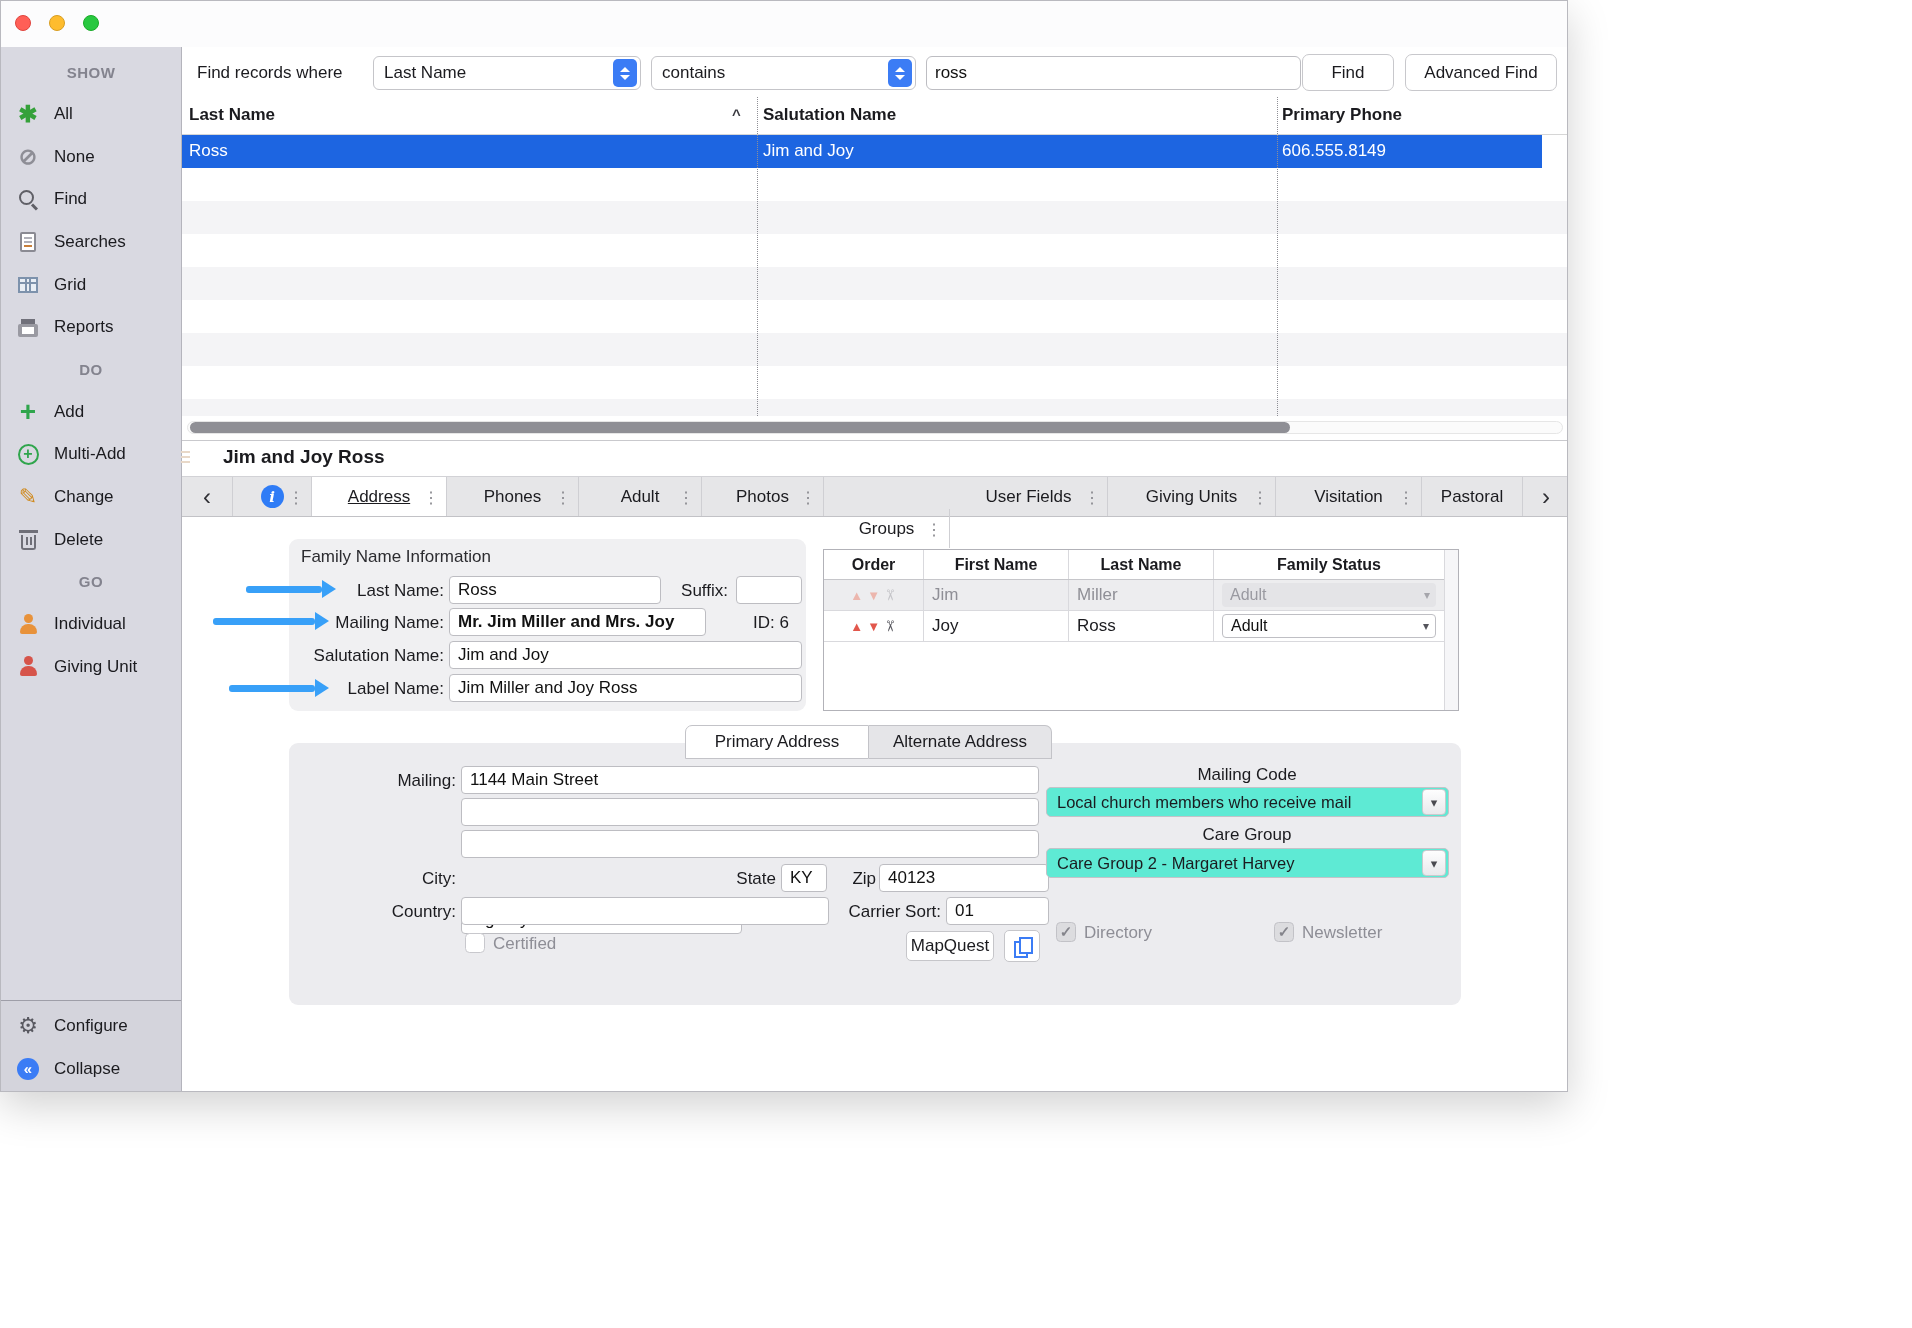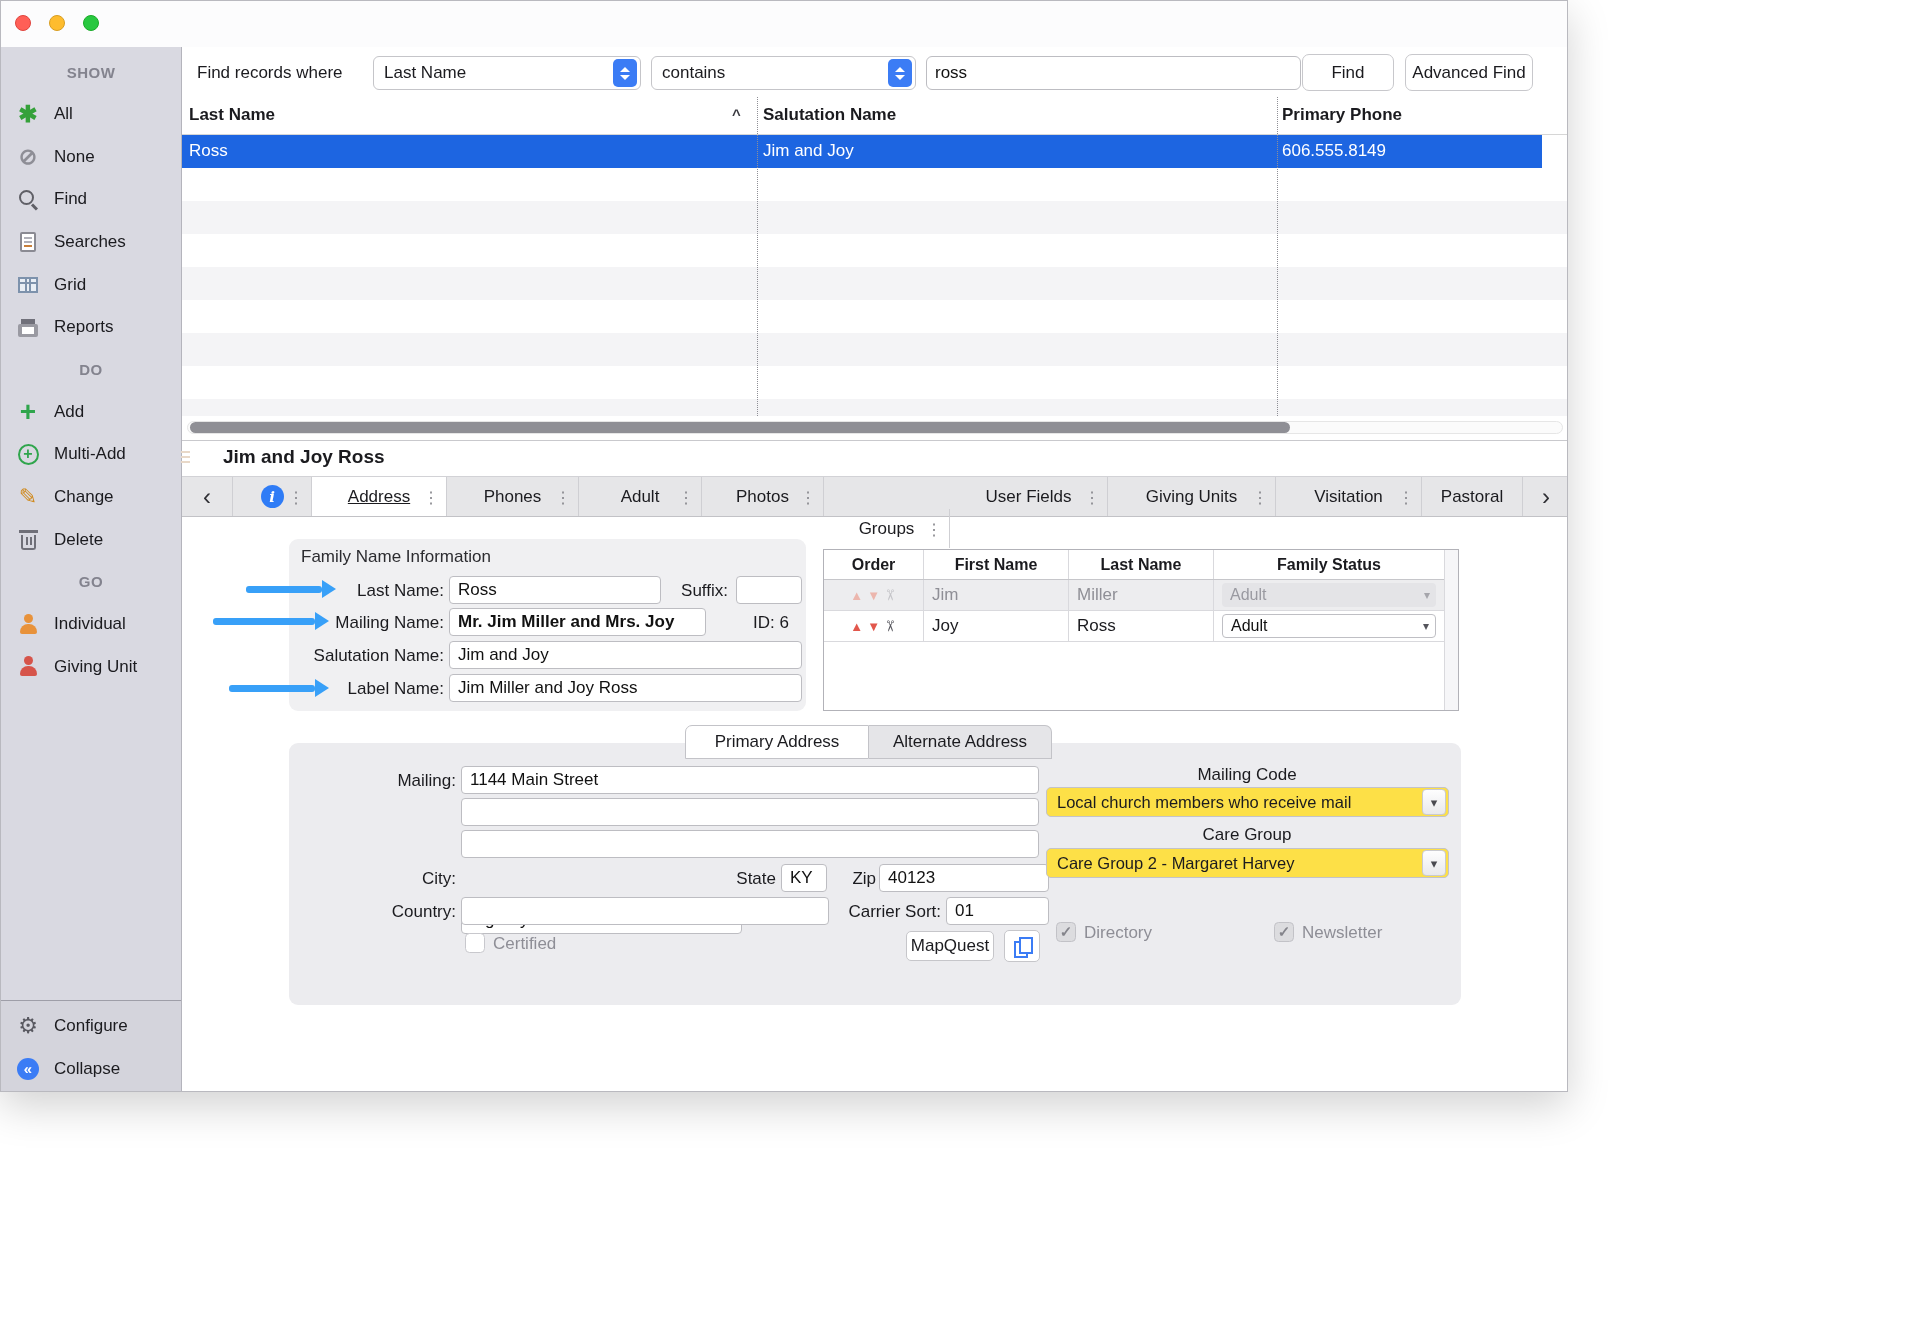--- a/index.html
+++ b/index.html
@@ -120,21 +120,21 @@
   .ms-on .mchev { color:#55555c; }
   .ms-off { background:#e4e4e7; color:#9a9aa1; }
   .ms-off .mchev { color:#a5a5ab; }
 
   
   .ptab { position:absolute; height:34px; display:flex; align-items:center; justify-content:center; font-size:17px; border:1px solid #c3c3c8; z-index:2; }
   .ptab.on { background:#fff; border-radius:7px 0 0 0; }
   .ptab.off { background:#e5e5e8; border-left:none; border-radius:0 7px 0 0; }
 
   
-  .dropdown { position:absolute; height:30px; background:#fde047; border:1px solid #c3c3c8; border-radius:5px; display:flex; align-items:center; }
+  .dropdown { position:absolute; height:30px; background:#5eead4; border:1px solid #c3c3c8; border-radius:5px; display:flex; align-items:center; }
   .dd-label { flex:1; padding-left:10px; font-size:16.5px; white-space:nowrap; overflow:hidden; }
   .dd-btn { width:24px; height:26px; margin-right:2px; background:linear-gradient(#fefefe,#e9e9ec); border:1px solid #cacace; border-radius:4px; display:flex; align-items:center; justify-content:center; color:#4a4a50; font-size:13px; }
   .checkbox { position:absolute; width:20px; height:20px; border-radius:4.5px; }
   .cb-un { background:#fff; border:1.5px solid #c8c8cd; }
   .cb-dis { background:#dcdcdf; border:1.5px solid #c2c2c7; display:flex; align-items:center; justify-content:center; color:#84848b; font-size:15px; font-weight:700; }
   .sm-btn { position:absolute; background:#fff; border:1px solid #c6c6ca; border-radius:5px; display:flex; align-items:center; justify-content:center; font-size:17px; }
   .copy { width:16px; height:18px; position:relative; }
   .copy::before { content:''; position:absolute; left:0; top:4px; width:10px; height:13px; border:2px solid #3b7cf5; background:#fff; }
   .copy::after { content:''; position:absolute; left:5px; top:0; width:10px; height:13px; border:2px solid #3b7cf5; background:#fff; }
   .center-lbl { position:absolute; width:200px; text-align:center; font-size:17px; }
@@ -244,21 +244,21 @@
   </div>
   <div class="abs popup" style="left:650px; top:55px; width:265px;">
     <span class="popup-label">contains</span>
     <span class="popup-btn">
         <i class="tri-up"></i>
         <i class="tri-down"></i>
       </span>
   </div>
   <input class="abs field field-lg" style="left: 925px; top: 55px; width: 375px;" value="ross">
   <div class="abs btn" style="left:1301px; top:53px; width:92px;">Find</div>
-  <div class="abs btn" style="left:1404px; top:53px; width:128px;">Advanced Find</div>
+  <div class="abs btn" style="left:1404px; top:53px; width:152px;">Advanced Find</div>
 
   <div class="abs res-header">
     <span class="col-h" style="left:7px;">Last Name</span>
     <span class="sort-caret" style="left:550px;">^</span>
     <span class="col-h" style="left:581px;">Salutation Name</span>
     <span class="col-h" style="left:1100px;">Primary Phone</span>
   </div>
   <div class="abs sel-row">
     <span class="sel-cell" style="left:7px;">Ross</span>
     <span class="sel-cell" style="left:581px;">Jim and Joy</span>

